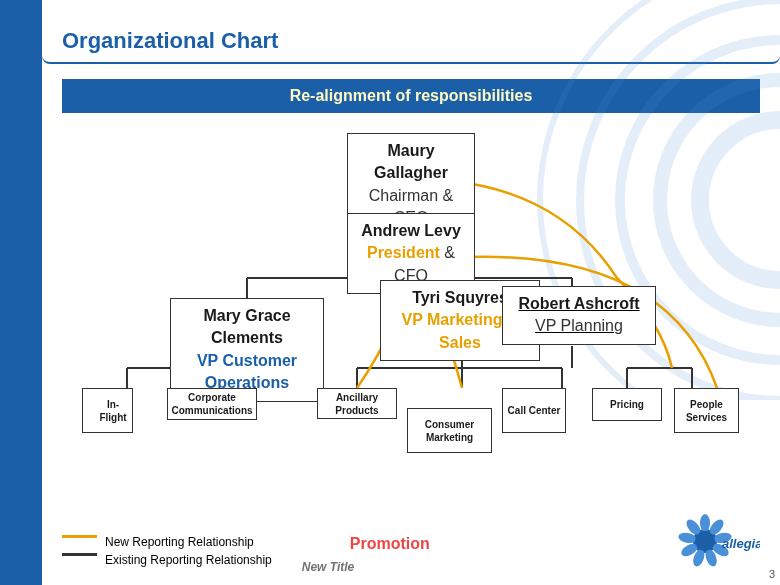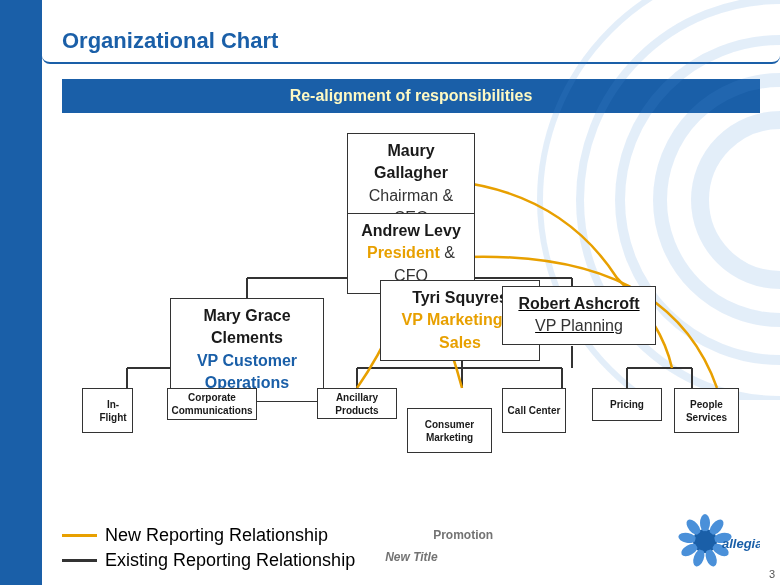--- a/index.html
+++ b/index.html
@@ -122,23 +122,23 @@
     
     .legend {
       position: absolute;
       bottom: 10px;
       left: 20px;
       z-index: 3;
     }
 
     .legend-item {
       display: flex;
-      align-items: center;
+      align-items: flex-start;
       margin-bottom: 4px;
-      font-size: 18px;
+      font-size: 12px;
     }
 
     .legend-line {
       width: 35px;
       height: 3px;
       margin-right: 8px;
     }
 
     .legend-line.yellow { background: #e8a000; }
     .legend-line.black { background: #333; }
@@ -300,21 +300,21 @@
           <div class="legend-line yellow"></div>
           <span>New Reporting Relationship</span>
         </div>
         <div class="legend-item">
           <div class="legend-line black"></div>
           <span>Existing Reporting Relationship</span>
         </div>
       </div>
       <div>
         <div style="margin-bottom:4px;">
-          <span style="color:#737373; font-weight:bold; font-size:12px;padding-left:48px;">Promotion</span>
+          <span style="color:#ef4444; font-weight:bold; font-size:16px;padding-left:48px;">Promotion</span>
         </div>
         <div>
           <span style="color:#737373; font-weight:bold; font-size:12px;font-style:italic;">New Title</span>
         </div>
       </div>
     </div>
   </div>
 
   <div class="logo-area">
     <svg width="90" height="60" viewBox="0 0 90 60">

